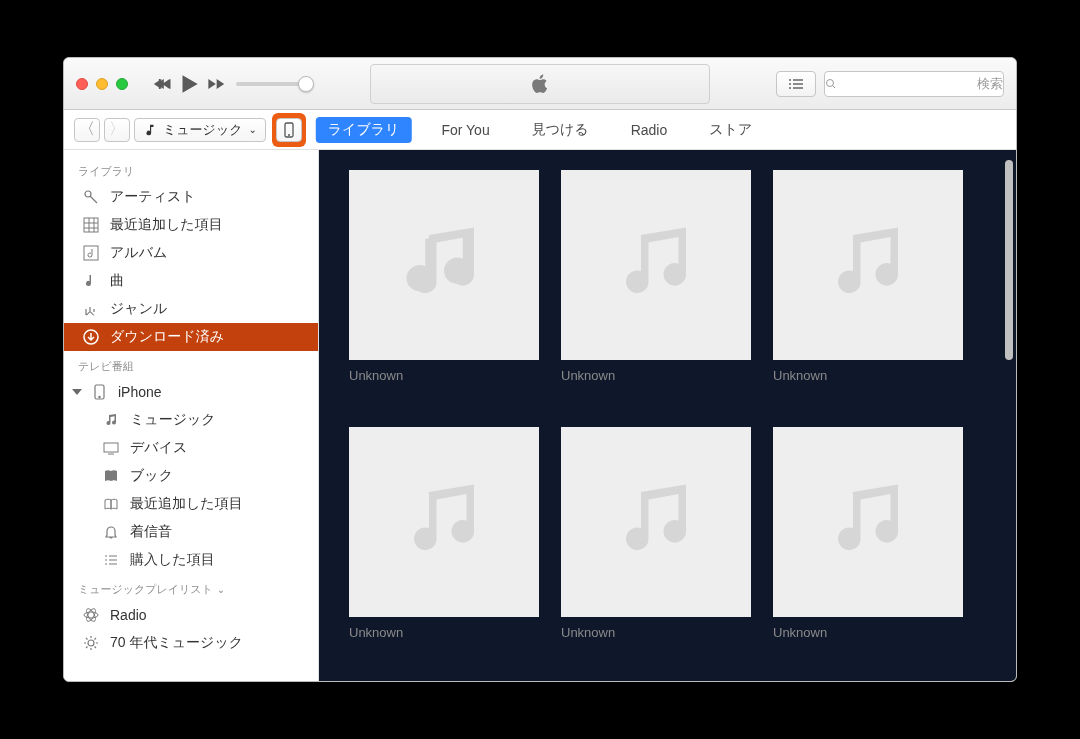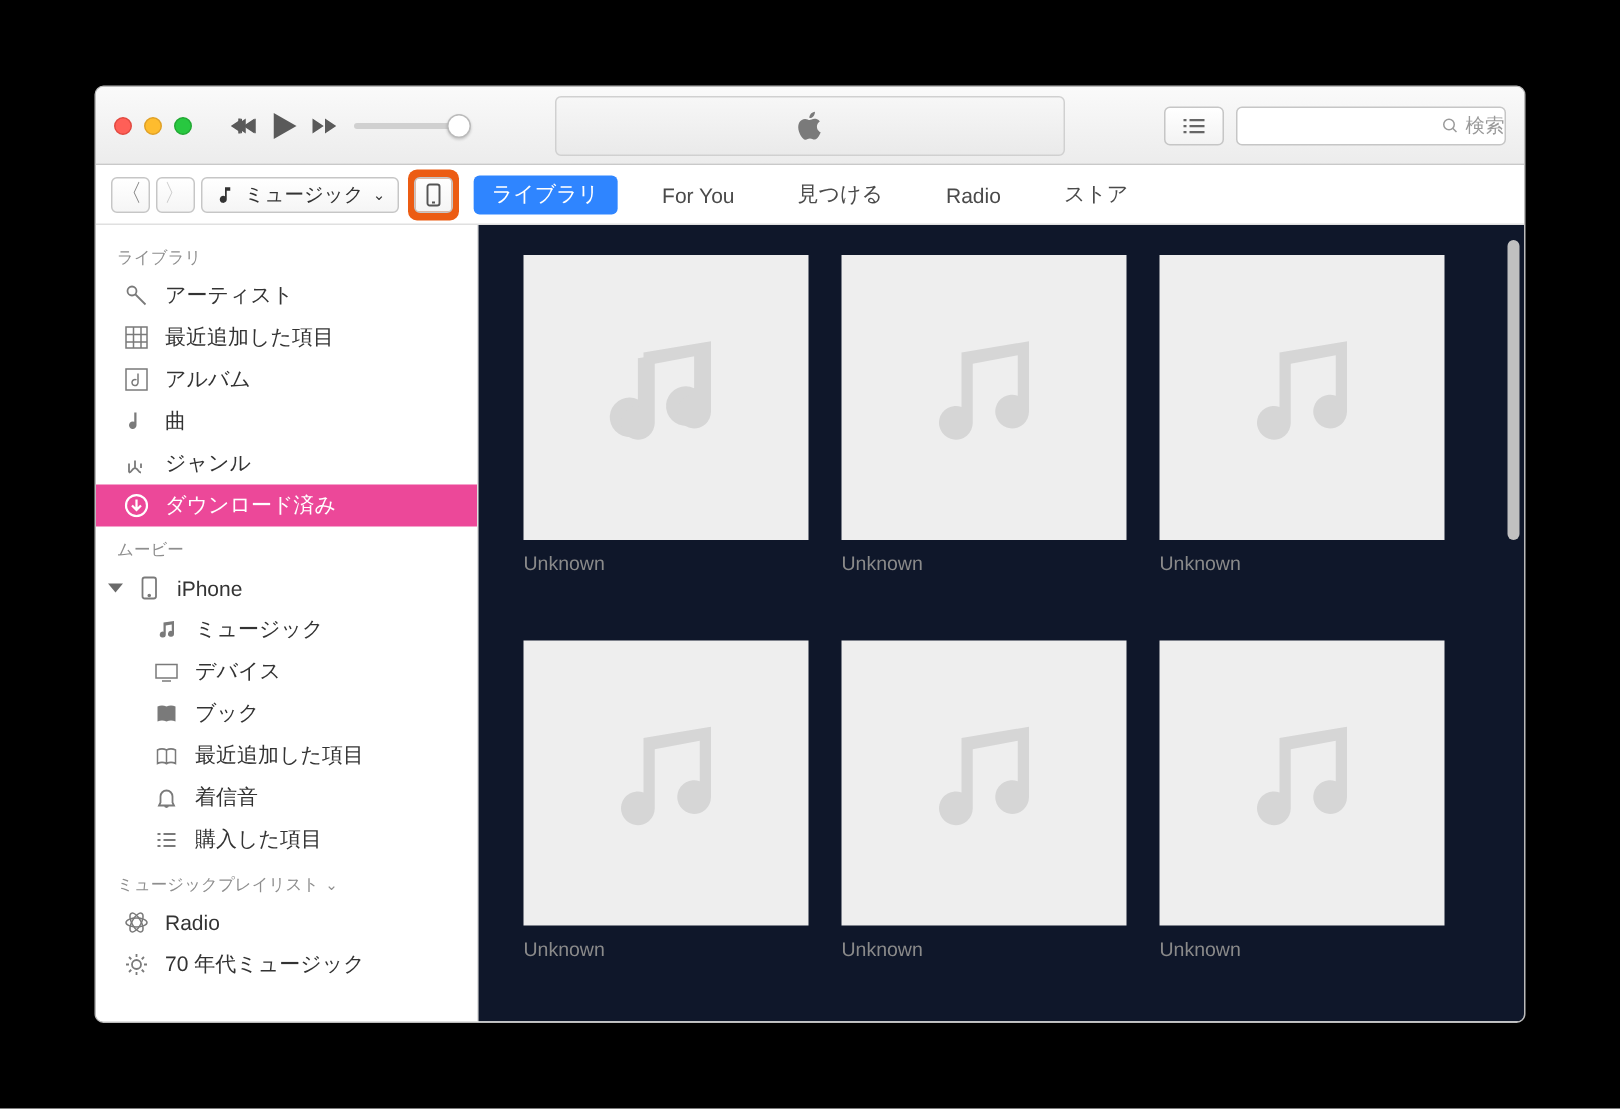--- a/index.html
+++ b/index.html
@@ -10,36 +10,36 @@
 .dot { width:12px; height:12px; border-radius:50%; }
 .dot.r{background:#ff5f57;border:1px solid #e24a41;} .dot.y{background:#febc2e;border:1px solid #e0a127;} .dot.g{background:#28c840;border:1px solid #22a934;}
 .pbtn { width:26px; height:26px; display:flex; align-items:center; justify-content:center; color:#5a5a5a; }
 .pbtn svg{width:20px; height:20px;}
 .playbtn svg{width:26px;height:26px;}
 .volslider { width:72px; height:4px; background:#d0d0d0; border-radius:2px; margin-left:8px; position:relative;}
 .volslider .knob{position:absolute;right:-6px;top:-6px;width:16px;height:16px;border-radius:50%;background:#fff;border:1px solid #bbb;box-shadow:0 1px 2px rgba(0,0,0,.2);}
 .lcd { position:absolute; left:50%; transform:translateX(-50%); width:340px; height:40px; background:linear-gradient(#f7f7f7,#eaeaea); border:1px solid #d0d0d0; border-radius:4px; display:flex; align-items:center; justify-content:center; color:#7a7a7a; }
 .right-controls{margin-left:auto;display:flex;gap:8px;align-items:center;}
 .viewbtn{width:40px;height:26px;border:1px solid #c6c6c6;border-radius:4px;background:linear-gradient(#fff,#f3f3f3);display:flex;align-items:center;justify-content:center;color:#666;}
-.search{width:180px;height:26px;border:1px solid #c6c6c6;border-radius:4px;background:#fff;display:flex;align-items:center;justify-content:flex-end;gap:4px;color:#9a9a9a;font-size:13px;}
+.search{width:180px;height:26px;border:1px solid #c6c6c6;border-radius:4px;background:#fff;display:flex;align-items:center;justify-content:space-between;gap:4px;color:#9a9a9a;font-size:13px;}
 .toolbar{height:40px;background:#fff;border-bottom:1px solid #e0e0e0;display:flex;align-items:center;padding:0 10px;gap:4px;}
 .navbtn{width:26px;height:24px;border:1px solid #c6c6c6;border-radius:4px;background:linear-gradient(#fff,#f5f5f5);display:flex;align-items:center;justify-content:center;color:#888;}
 .media-select{height:24px;border:1px solid #c6c6c6;border-radius:4px;background:linear-gradient(#fff,#f5f5f5);display:flex;align-items:center;padding:0 8px;gap:6px;font-size:13px;color:#333;}
 .device-highlight{width:34px;height:34px;background:#ec5c13;border-radius:6px;display:flex;align-items:center;justify-content:center;margin-left:2px;}
 .device-inner{width:26px;height:24px;background:linear-gradient(#fff,#f5f5f5);border:1px solid #c6c6c6;border-radius:4px;display:flex;align-items:center;justify-content:center;color:#555;}
 .tabs{position:absolute;left:50%;transform:translateX(-50%);display:flex;gap:18px;align-items:center;}
 .tab{font-size:14px;color:#4a4a4a;padding:4px 12px;border-radius:4px;}
 .tab.active{background:#2f85ff;color:#fff;}
 .toolbar{position:relative;}
 .body{flex:1;display:flex;overflow:hidden;}
 .sidebar{width:255px;background:#fff;border-right:1px solid #e0e0e0;overflow-y:auto;padding:6px 0 12px 0;}
 .sb-header{font-size:11px;color:#8e8e8e;padding:8px 14px 4px;display:flex;align-items:center;gap:4px;}
 .sb-item{display:flex;align-items:center;gap:10px;padding:5px 14px 5px 18px;font-size:14px;color:#333;}
 .sb-item.indent{padding-left:38px;}
-.sb-item.selected{background:#ec4899;color:#fff;}
+.sb-item.selected{background:#c2410c;color:#fff;}
 .sb-item .ic{width:18px;height:18px;display:flex;align-items:center;justify-content:center;color:#7a7a7a;flex-shrink:0;}
 .sb-item.selected .ic{color:#fff;}
 .disc{width:0;height:0;border-left:5px solid transparent;border-right:5px solid transparent;border-top:6px solid #6a6a6a;margin-right:-2px;}
 .content{flex:1;position:relative;background:#0f172a;overflow:hidden;}
 .grid{display:grid;grid-template-columns:repeat(3,190px);gap:22px;padding:20px 30px;overflow-y:auto;height:100%;}
 .album{display:flex;flex-direction:column;gap:8px;}
 .cover{width:190px;height:190px;background:#eeeeee;display:flex;align-items:center;justify-content:center;color:#d6d6d6;}
 .cover svg{width:90px;height:90px;}
 .alabel{font-size:13px;color:#8a8a8a;}
 .scrollbar{position:absolute;right:3px;top:10px;width:8px;height:200px;background:#c0c0c0;border-radius:4px;}
@@ -183,21 +183,21 @@
       <div class="sb-item selected">
           <span class="ic">
             <svg width="16" height="16" viewBox="0 0 16 16" fill="none" stroke="currentColor" stroke-width="1.5">
               <circle cx="8" cy="8" r="7"></circle>
               <path d="M8 4v6m-3-2l3 3 3-3"></path>
             </svg>
           </span>
           <span>ダウンロード済み</span>
         </div>
 
-      <div class="sb-header">ムービー</div>
+      <div class="sb-header">テレビ番組</div>
       <div class="sb-item" style="padding-left:8px">
           <span class="disc"></span>
           <span class="ic">
             <svg width="11" height="16" viewBox="0 0 11 16" fill="none" stroke="currentColor" stroke-width="1.2">
               <rect x="1" y="1" width="9" height="14" rx="1.5"></rect>
               <circle cx="5.5" cy="13" r=".6" fill="currentColor"></circle>
             </svg>
           </span>
           <span>iPhone</span>
         </div>

